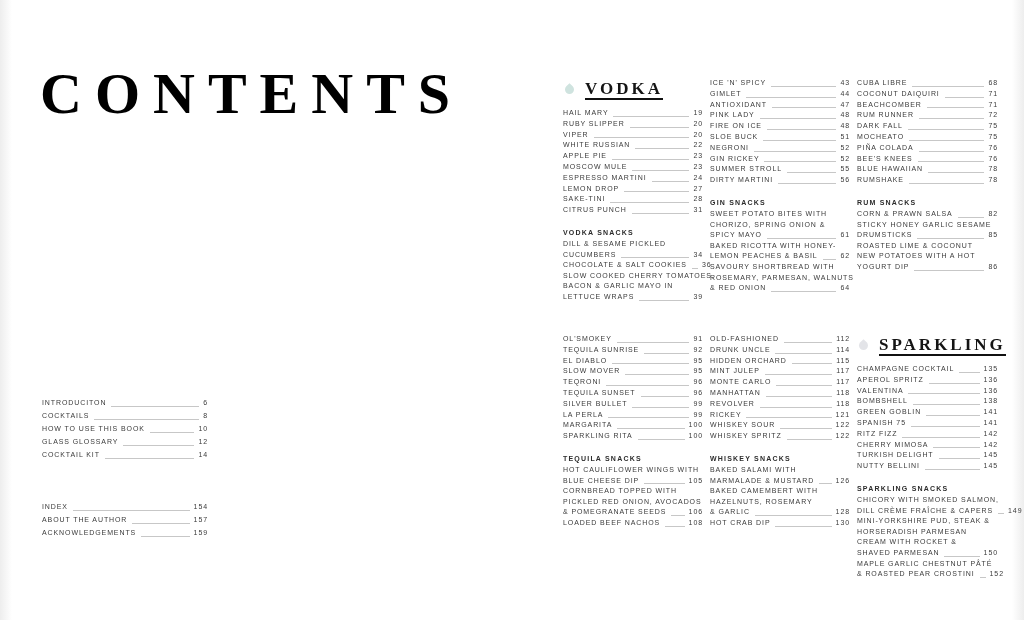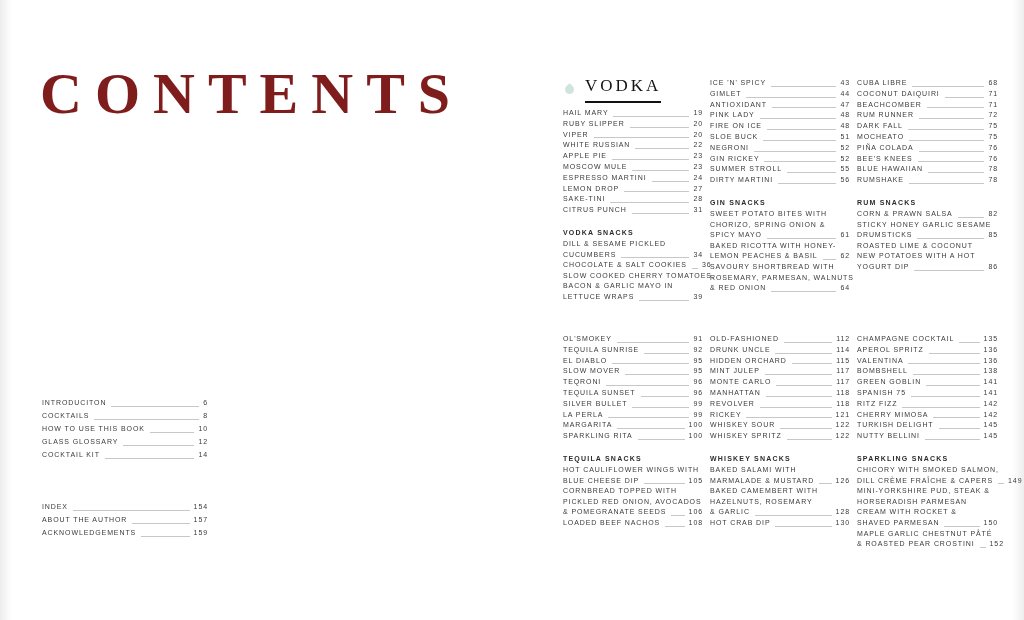--- a/index.html
+++ b/index.html
@@ -8,21 +8,21 @@
     background:#ffffff;font-family:"Liberation Sans",sans-serif;
     -webkit-font-smoothing:antialiased;
   }
   .edge{position:absolute;top:0;bottom:0;width:12px;pointer-events:none;}
   .edge.left{left:0;background:linear-gradient(to right,#dcdcdc,#ffffff);opacity:.5;}
   .edge.right{right:0;background:linear-gradient(to left,#dcdcdc,#ffffff);opacity:.5;}
 
   .title{
     position:absolute;left:40px;top:60px;margin:0;
     font-family:"Liberation Serif","DejaVu Serif",serif;font-weight:700;
-    font-size:58px;letter-spacing:13px;color:#7f1d1d;white-space:nowrap;
+    font-size:58px;letter-spacing:13px;color:#000000;white-space:nowrap;
   }
 
   .toc-row{display:flex;align-items:flex-end;font-size:7px;letter-spacing:.9px;
     color:#3a3a3a;line-height:10.8px;white-space:nowrap;}
   .toc-row .lbl{flex:none;}
   .toc-row .leader{flex:1;border-bottom:1px solid #c7c7c7;margin:0 4px 2px 5px;min-width:6px;}
   .toc-row .pg{flex:none;color:#3a3a3a;}
 
   .front-matter{position:absolute;left:42px;top:396px;width:166px;}
   .back-matter{position:absolute;left:42px;top:500px;width:166px;}
@@ -31,23 +31,23 @@
   .sections{
     position:absolute;left:563px;top:78px;
     display:grid;grid-template-columns:140px 140px 141px;column-gap:7px;
     grid-template-rows:256px auto;
   }
   .sec{min-width:0;}
   .sec-head{display:flex;align-items:center;height:24px;margin-bottom:6px;}
   .drop{width:9px;height:9px;border-radius:0 50% 50% 50%;transform:rotate(45deg);
     display:inline-block;margin:0 11px 2px 2px;flex:none;}
   .sec-name{
-    font-family:"Liberation Serif","DejaVu Serif",serif;font-weight:400;
+    font-family:"Liberation Serif","DejaVu Serif",serif;font-weight:700;
     font-size:17px;letter-spacing:3px;color:#141414;
-    border-bottom:2px solid #111;padding-bottom:7px;line-height:1;
+    border-bottom:2px solid #111;padding-bottom:1px;line-height:1;
   }
   .snacks-title{font-weight:700;font-size:7px;letter-spacing:1.2px;color:#2c2c2c;
     margin:13px 0 3px;white-space:nowrap;}
   .snack-line{font-size:7px;letter-spacing:.9px;color:#3a3a3a;line-height:10.6px;white-space:nowrap;}
   .snack .toc-row{line-height:10.6px;}
 </style>
 </head>
 <body>
 
 <div class="edge left"></div>
@@ -506,20 +506,24 @@
         <div class="snack">
           <div class="toc-row">
             <span class="lbl">HOT CRAB DIP</span>
             <span class="leader"></span>
             <span class="pg">130</span>
           </div>
         </div>
       </div>
     </section>
     <section class="sec">
+      <div class="sec-head">
+        <span class="drop" style="background: rgb(227, 228, 232);"></span>
+        <span class="sec-name">SPARKLING</span>
+      </div>
       <div class="sec-items">
         <div class="toc-row">
           <span class="lbl">CHAMPAGNE COCKTAIL</span>
           <span class="leader"></span>
           <span class="pg">135</span>
         </div>
         <div class="toc-row">
           <span class="lbl">APEROL SPRITZ</span>
           <span class="leader"></span>
           <span class="pg">136</span>

